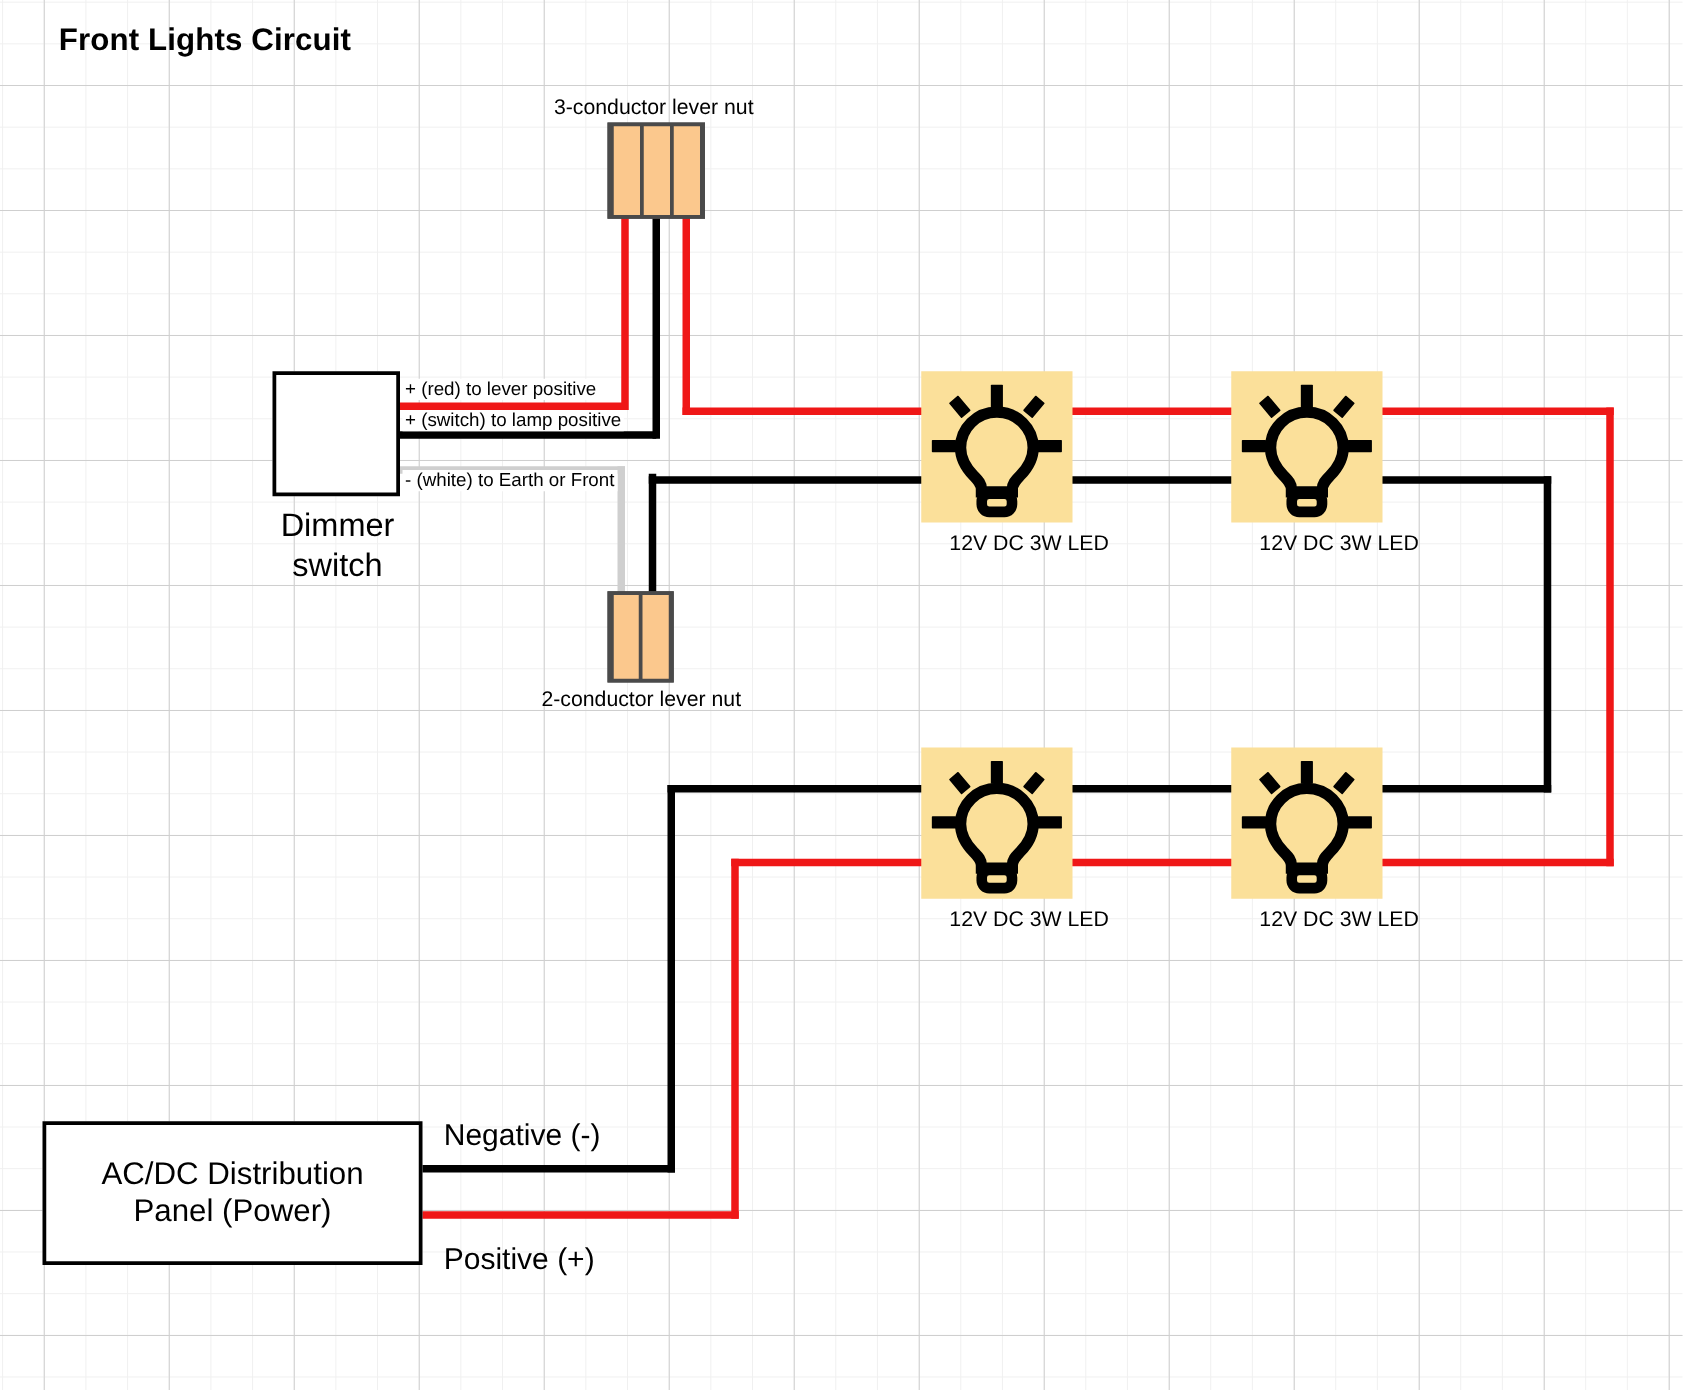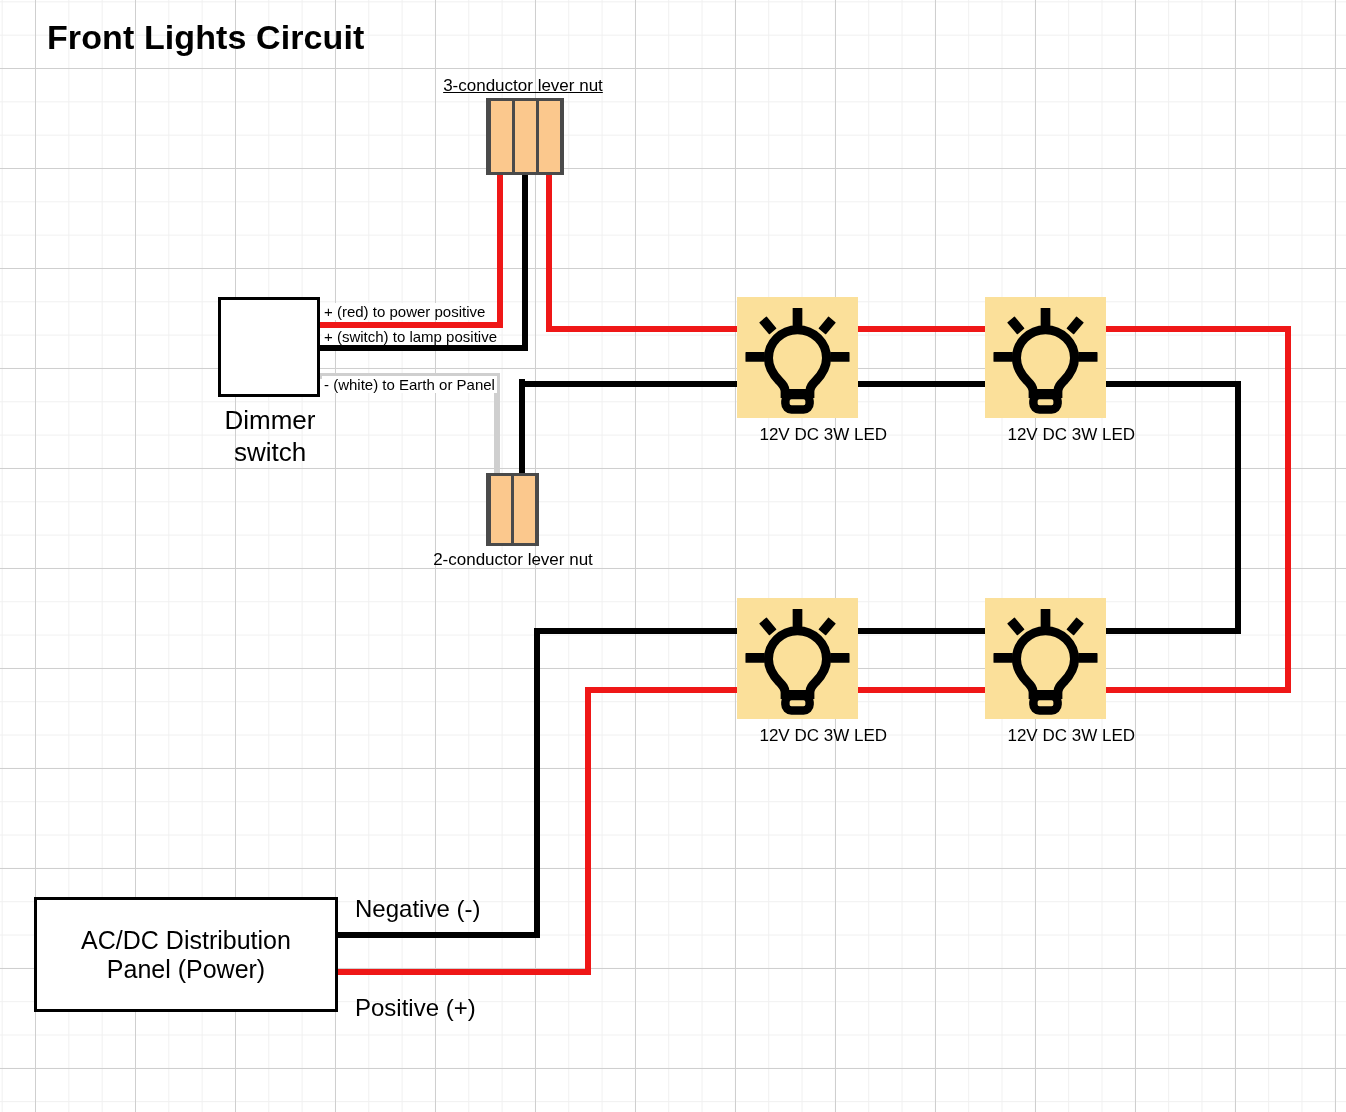--- a/index.html
+++ b/index.html
@@ -26,21 +26,21 @@
   .wire{position:absolute;}
   .wire.h{height:6px;}
   .wire.v{width:6px;}
   .red{background:#ef1717;}
   .blk{background:#000000;}
   .wht{background:#cfcfcf;}
   .red.h,.red.v{background:#ef1717;}
   .title{
     position:absolute;
     left:47px; top:18px;
-    font-size:34px;
+    font-size:25px;
     font-weight:bold;
     color:#000;
     letter-spacing:0.1px;
     white-space:nowrap;
   }
   .box{
     position:absolute;
     background:#ffffff;
     border:3px solid #000000;
     box-sizing:border-box;
@@ -150,34 +150,34 @@
     <div class="wire v blk" style="left:534px; top:628px; height:310px;"></div>
     <div class="wire h blk" style="left:336px; top:932px; width:204px;"></div>
 
     <div class="wire v red" style="left:1285px; top:326px; height:367px;"></div>
     <div class="wire h red" style="left:585px; top:687px; width:706px;"></div>
     <div class="wire v red" style="left:585px; top:687px; height:288px;"></div>
     <div class="wire h red" style="left:336px; top:969px; width:255px;"></div>
 
   </div>
 
-  <div class="nutlabel" style="left:427px; top:76px; width:192px;text-decoration:underline;">3-conductor lever nut</div>
+  <div class="nutlabel" style="left:427px; top:76px; width:192px;">3-conductor lever nut</div>
   <div class="levernut" style="left:486px; top:98px; width:78px; height:77px;">
     <div class="cell"></div>
     <div class="cell"></div>
     <div class="cell"></div>
   </div>
 
   <div class="box" style="left:218px; top:297px; width:102px; height:100px;"></div>
   <div class="caption" style="left:190px; top:405px; width:160px;">Dimmer
 switch</div>
 
-  <div class="smalllabel" style="left:322px; top:303px;">+ (red) to power positive</div>
+  <div class="smalllabel" style="left:322px; top:303px;">+ (red) to lever positive</div>
   <div class="smalllabel" style="left:322px; top:328px;">+ (switch) to lamp positive</div>
-  <div class="smalllabel" style="left:322px; top:376px;">- (white) to Earth or Panel</div>
+  <div class="smalllabel" style="left:322px; top:376px;">- (white) to Earth or Front</div>
 
   <div class="levernut" style="left:486px; top:473px; width:53px; height:73px;">
     <div class="cell"></div>
     <div class="cell"></div>
   </div>
   <div class="nutlabel" style="left:402px; top:550px; width:222px;">2-conductor lever nut</div>
 
   <div class="lamp" style="left:737px; top:297px;">
     <svg viewBox="0 0 100 100">
       <g fill="#000">

